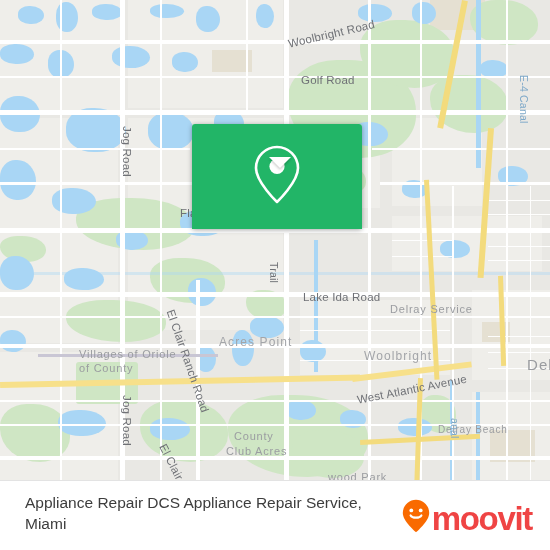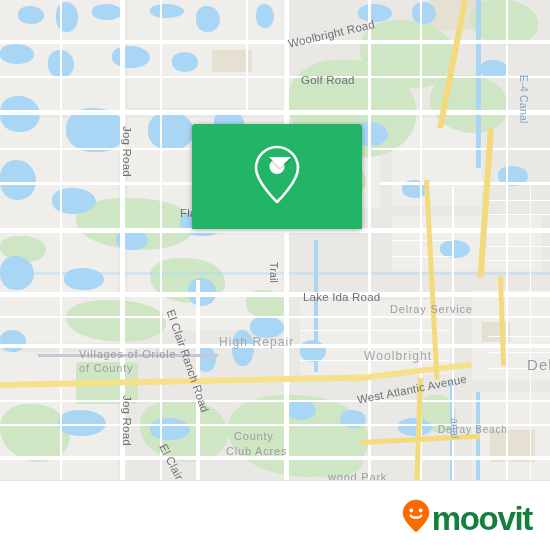--- a/index.html
+++ b/index.html
@@ -130,21 +130,21 @@
   }
   #brand {
     position: absolute;
     right: 18px; top: 18px;
     display: flex;
     align-items: center;
   }
   #brand-text {
     font-size: 33px;
     font-weight: bold;
-    color: #15803d;
+    color: #ef4444;
     letter-spacing: -1.3px;
     line-height: 33px;
     font-family: "Liberation Sans", sans-serif;
   }
 </style>
 </head>
 <body>
 
 <div id="page">
 
@@ -295,21 +295,21 @@
       <div class="lbl lbl-road rot90" style="left:133px;top:395px;">Jog Road</div>
       <div class="lbl lbl-road rot70" style="left:176px;top:308px;">El Clair Ranch Road</div>
       <div class="lbl lbl-road rot63" style="left:168px;top:442px;">El Clair Ranch Road</div>
       <div class="lbl lbl-road" style="left:303px;top:291px;">Lake Ida Road</div>
       <div class="lbl lbl-road rotn20" style="left:356px;top:394px;">West Atlantic Avenue</div>
       <div class="lbl lbl-road" style="left:180px;top:207px;">Fla</div>
       <div class="lbl lbl-road rot90" style="left:280px;top:262px;font-size:10.5px;">Trail</div>
 
       <div class="lbl lbl-place2" style="left:79px;top:348px;">Villages of Oriole</div>
       <div class="lbl lbl-place2" style="left:79px;top:362px;">of County</div>
-      <div class="lbl lbl-place" style="left:219px;top:335px;">High Repair</div>
+      <div class="lbl lbl-place" style="left:219px;top:335px;">Acres Point</div>
       <div class="lbl lbl-place" style="left:364px;top:349px;">Woolbright</div>
       <div class="lbl lbl-place2" style="left:390px;top:303px;">Delray Service</div>
       <div class="lbl lbl-place2" style="left:438px;top:424px;font-size:10px;">Delray Beach</div>
       <div class="lbl lbl-place" style="left:527px;top:356px;font-size:15px;color:#9a9ca0;">Delr</div>
       <div class="lbl lbl-place2" style="left:234px;top:430px;">County</div>
       <div class="lbl lbl-place2" style="left:226px;top:445px;">Club Acres</div>
       <div class="lbl lbl-place2" style="left:328px;top:471px;">wood Park</div>
 
       <div class="lbl lbl-water rot90" style="left:530px;top:75px;">E-4 Canal</div>
       <div class="lbl lbl-water rot90" style="left:461px;top:418px;">anal</div>
@@ -323,20 +323,21 @@
             <circle cx="25" cy="22.5" r="7.6" fill="#ffffff"></circle>
           </svg>
         </span>
       </div>
       <div id="popup-tail"></div>
     </div>
 
   </div>
 
   <div id="footer">
+    <div id="caption">Appliance Repair DCS Appliance Repair Service, Miami</div>
     <div id="brand">
       <span style="display:inline-block;margin-right:2px;">
         <svg width="28" height="34" viewBox="0 0 28 34" xmlns="http://www.w3.org/2000/svg">
           <path d="M14 0.8 C6.7 0.8 0.8 6.7 0.8 14 C0.8 22.4 14 33.2 14 33.2 C14 33.2 27.2 22.4 27.2 14 C27.2 6.7 21.3 0.8 14 0.8 Z" fill="#f96a00"></path>
           <circle cx="9.3" cy="11.4" r="1.9" fill="#ffffff"></circle>
           <circle cx="18.7" cy="11.4" r="1.9" fill="#ffffff"></circle>
           <path d="M8.6 16.4 C10.2 19.4 17.8 19.4 19.4 16.4" fill="none" stroke="#ffffff" stroke-width="2.1" stroke-linecap="round"></path>
         </svg>
       </span>
       <span id="brand-text">moovit</span>

